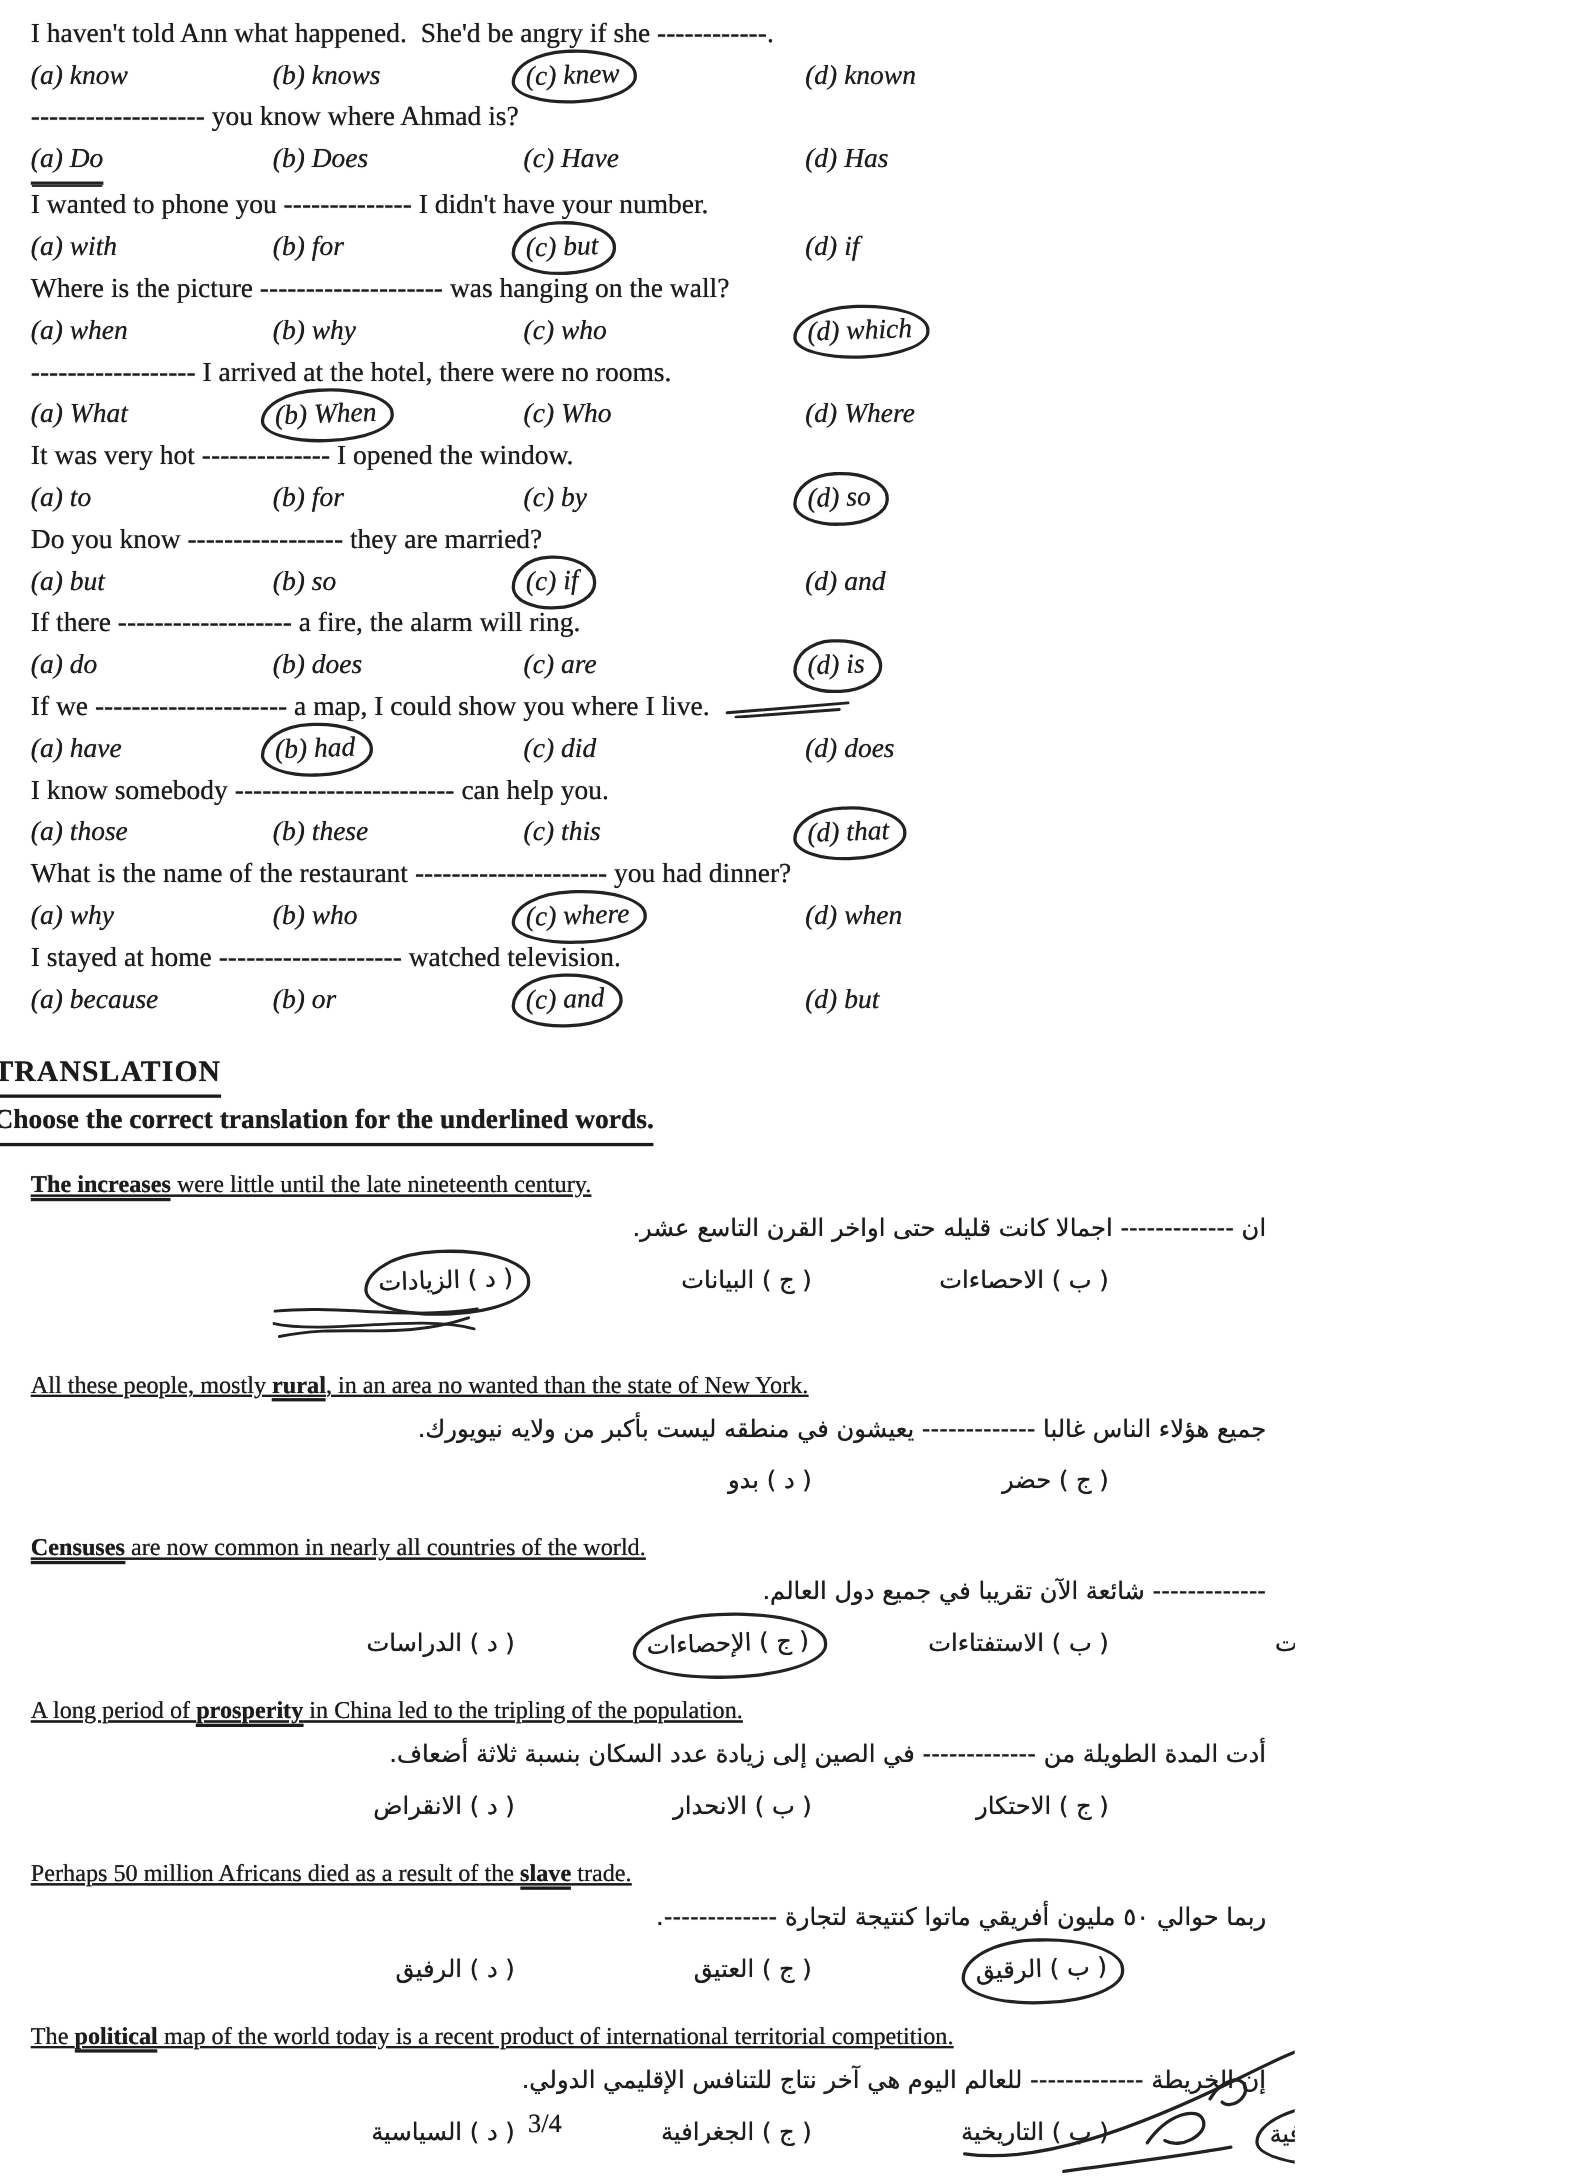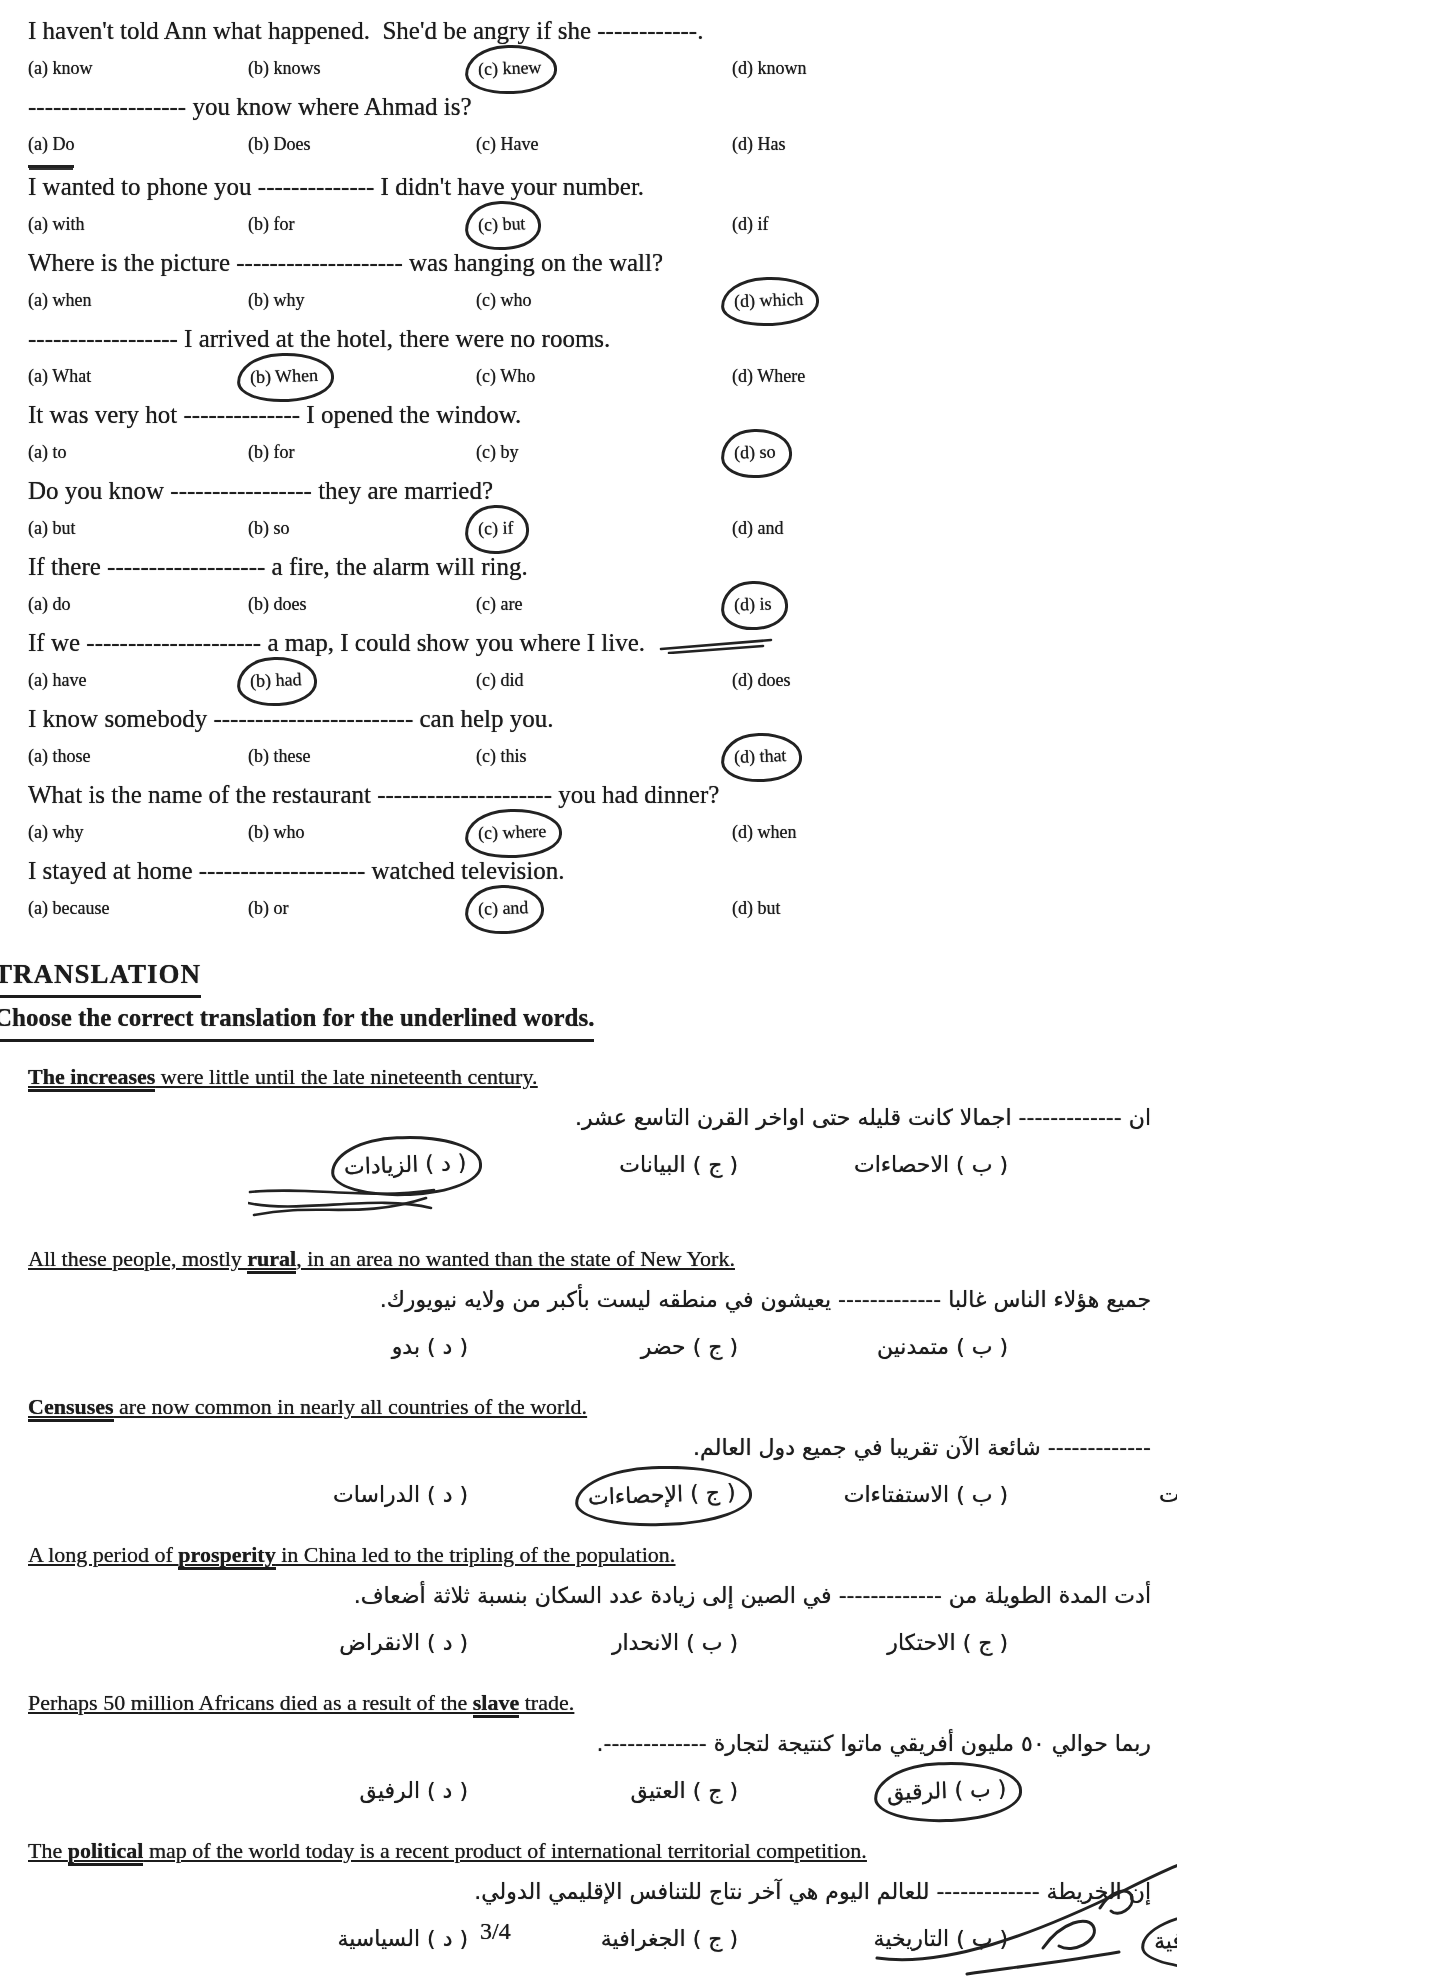--- a/index.html
+++ b/index.html
@@ -3,21 +3,21 @@
 <meta charset="utf-8">
 <style>
   html,body{margin:0;padding:0;background:#ffffff;}
   body{width:1440px;height:1984px;font-family:"Liberation Serif",serif;color:#1c1c1c;}
   .page{position:relative;width:1177px;height:1984px;box-sizing:border-box;
         padding:12px 0 0 28px;overflow:hidden;background:#fff;
         text-shadow:0 0 .7px rgba(20,20,20,.85);}
   
   .gq .stem{font-size:25px;line-height:37px;white-space:pre;}
   .gq .opts{display:grid;grid-template-columns:220px 228px 256px 1fr;width:1170px;
-            font-size:18px;line-height:39px;white-space:nowrap;}
+            font-size:25px;line-height:39px;white-space:nowrap;font-style:italic;}
   
   .mark-circle{display:inline-block;border:3px solid #222;
       border-radius:46% 54% 50% 50% / 60% 52% 48% 44%;
       padding:1px 13px 3px 10px;margin:-4px -14px -6px -11px;transform:rotate(-2deg);}
   .mark-box{display:inline-block;border:3px solid #222;border-radius:6px 14px 8px 16px;
       padding:1px 16px 3px 14px;margin:-4px -16px -6px -12px;transform:rotate(-0.8deg);}
   .mark-underline{display:inline-block;border-bottom:3px solid #222;
       box-shadow:0 3px 0 -1px #333;padding-bottom:1px;}
   .penlines{margin-left:14px;vertical-align:middle;}
   .scrib{display:block;margin:-6px 30px 0 0;}
@@ -178,21 +178,20 @@
                 <path d="M0 19 C 50 30, 130 10, 183 24" fill="none" stroke="#222" stroke-width="2.6" stroke-linecap="round"></path>
                 <path d="M6 31 C 70 18, 110 36, 178 14" fill="none" stroke="#222" stroke-width="2.6" stroke-linecap="round"></path>
               </svg></div>
           </div>
         </div>
         <div class="tq">
           <div class="ten"><span>All these people, mostly </span><span class="u">rural</span><span>, in an area no wanted than the state of New York.</span></div>
           <div class="tar ar" dir="rtl">جميع هؤلاء الناس غالبا ------------- يعيشون في منطقه ليست بأكبر من ولايه نيويورك.</div>
           <div class="tr-opts ar" dir="rtl">
             <div class="tcell"><span class="mark-box">( أ ) ريفيون</span></div>
-            <div class="tcell"><span>( ب ) متمدنين</span></div>
             <div class="tcell"><span>( ج ) حضر</span></div>
             <div class="tcell"><span>( د ) بدو</span></div>
           </div>
         </div>
         <div class="tq">
           <div class="ten"><span class="u">Censuses</span><span> are now common in nearly all countries of the world.</span></div>
           <div class="tar ar" dir="rtl">------------- شائعة الآن تقريبا في جميع دول العالم.</div>
           <div class="tr-opts ar" dir="rtl">
             <div class="tcell"><span>( أ ) الاستنتاجات</span></div>
             <div class="tcell"><span>( ب ) الاستفتاءات</span></div>

